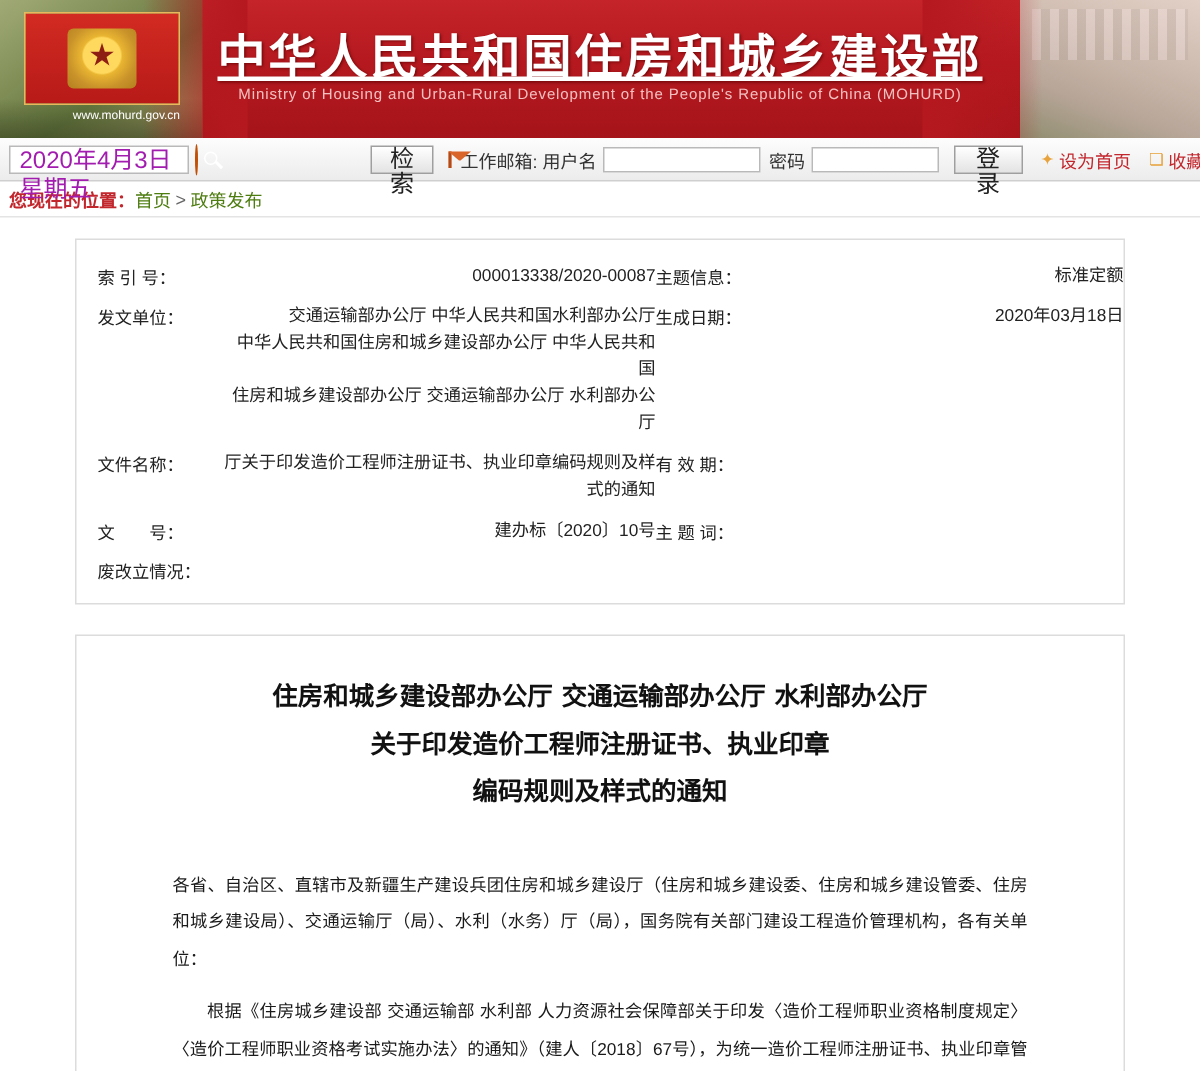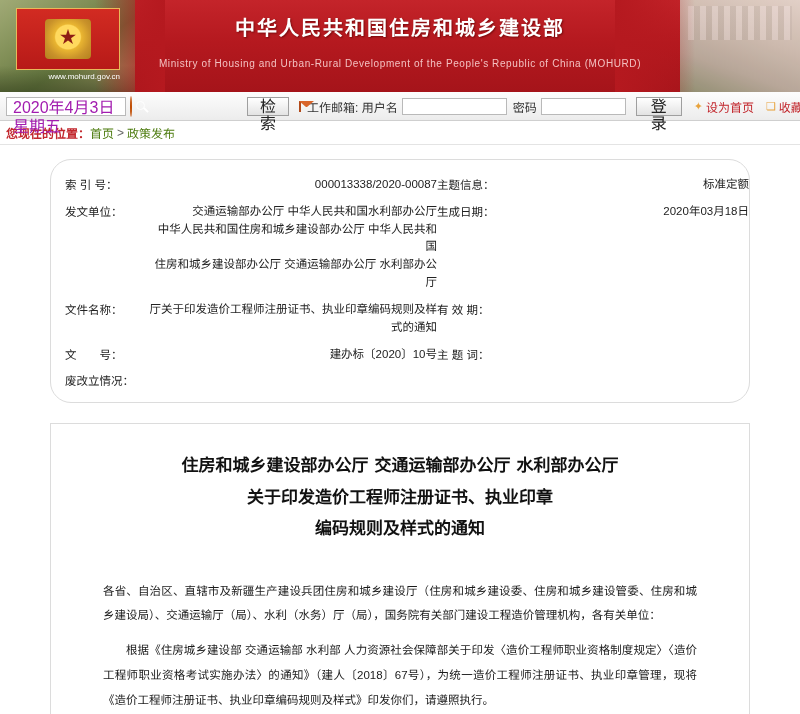--- a/index.html
+++ b/index.html
@@ -97,25 +97,26 @@
     color: #ffffff;
     font-size: 8px;
     letter-spacing: 0;
     white-space: nowrap;
   }
   .banner-title {
     position: absolute;
     left: 0; right: 0; top: 12px;
     text-align: center;
     color: #ffffff;
-    font-size: 20px;
+    font-size: 32px;
     font-weight: bold;
     letter-spacing: 2px;
     text-shadow: 1px 1px 2px rgba(90,0,0,.7);
     font-family: "DejaVu Sans", sans-serif;
+    text-decoration: underline;
   }
   .banner-subtitle {
     position: absolute;
     left: 0; right: 0; top: 58px;
     text-align: center;
     color: #f3c0c0;
     font-size: 10px;
     letter-spacing: .6px;
     font-family: "Liberation Sans", sans-serif;
   }
@@ -249,21 +250,21 @@
   .crumb-bar .crumb { color: #4d7c0f; }
 
   
   .card {
     margin: 14px auto 0;
     width: 700px;
     border: 1px solid #dcdcdc;
     background: #fff;
     box-sizing: border-box;
   }
-  .meta-card { padding: 16px 0 14px; border-radius: 21px; }
+  .meta-card { padding: 16px 0 14px; }
   .meta-grid {
     display: grid;
     grid-template-columns: 82px 290px 78px auto;
     row-gap: 9px;
     font-size: 11.5px;
     color: #222;
     padding-left: 14px;
   }
   .meta-label { text-align: left; color: #222; white-space: nowrap; }
   .meta-value { color: #222; line-height: 1.55; text-align: right; }
@@ -283,21 +284,21 @@
     font-family: "DejaVu Sans", sans-serif;
   }
   .doc-title .t2 { display: block; }
   .doc-body {
     margin-top: 34px;
     font-size: 11.5px;
     color: #1a1a1a;
     line-height: 2.15;
     text-align: justify;
   }
-  .doc-body p { margin: 0 0 10px; }
+  .doc-body p { margin: 0 12px 10px; }
   .doc-body p.indent { text-indent: 2em; }
 </style>
 </head>
 <body>
 
 <div id="page">
 
   <div class="banner">
     <div class="banner-photo-left"></div>
     <div class="banner-photo-right"></div>

